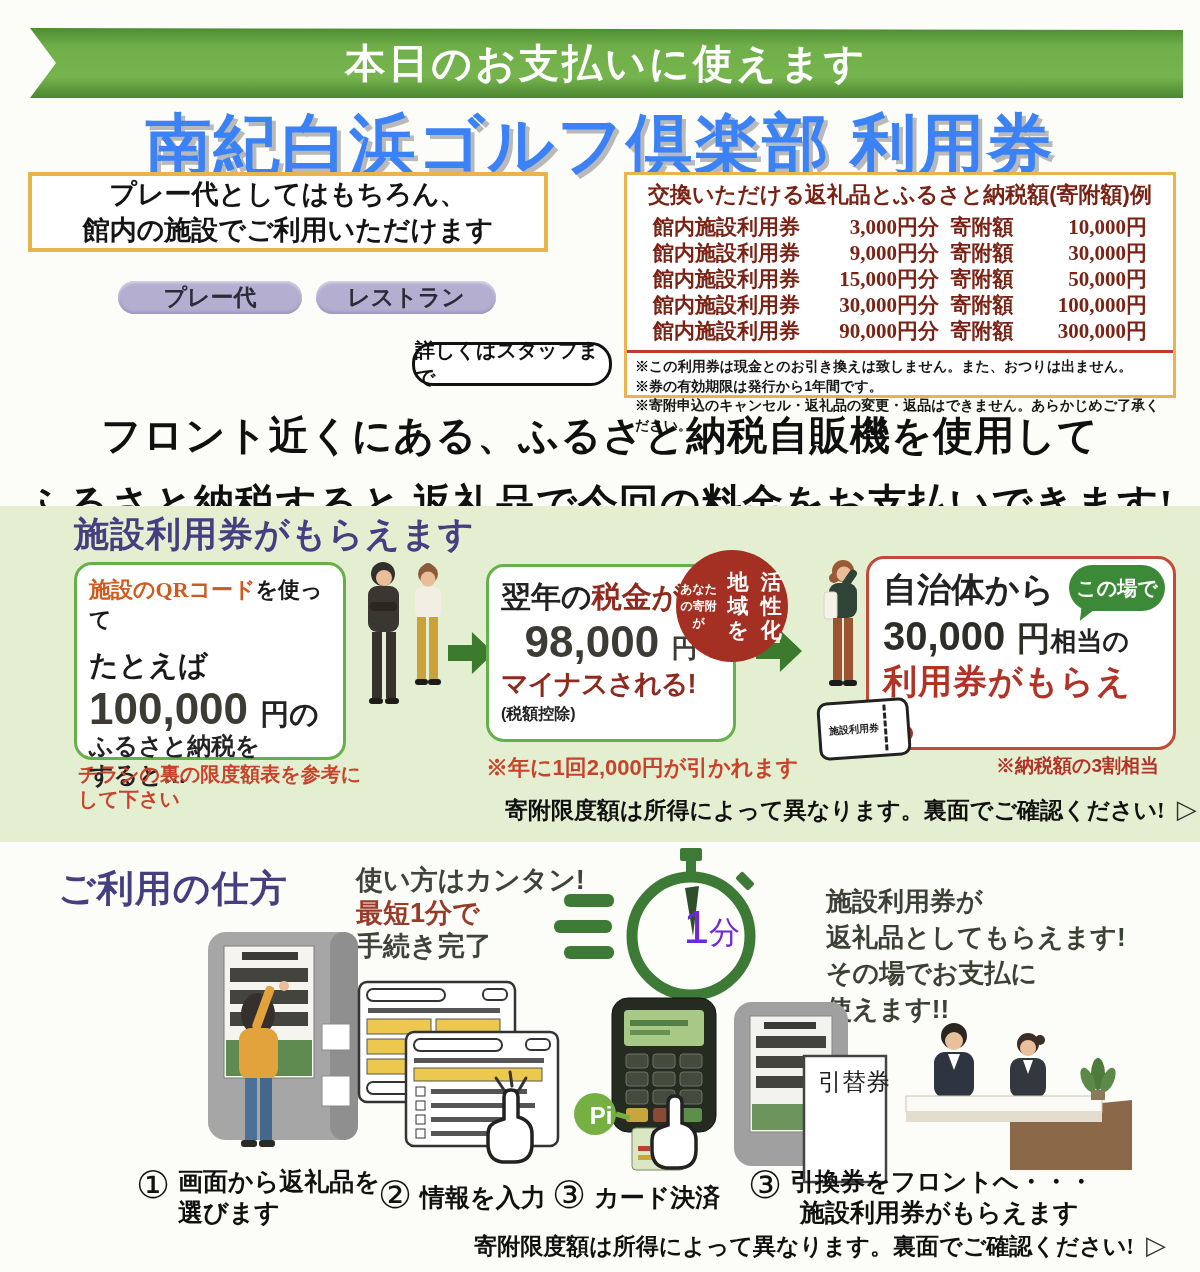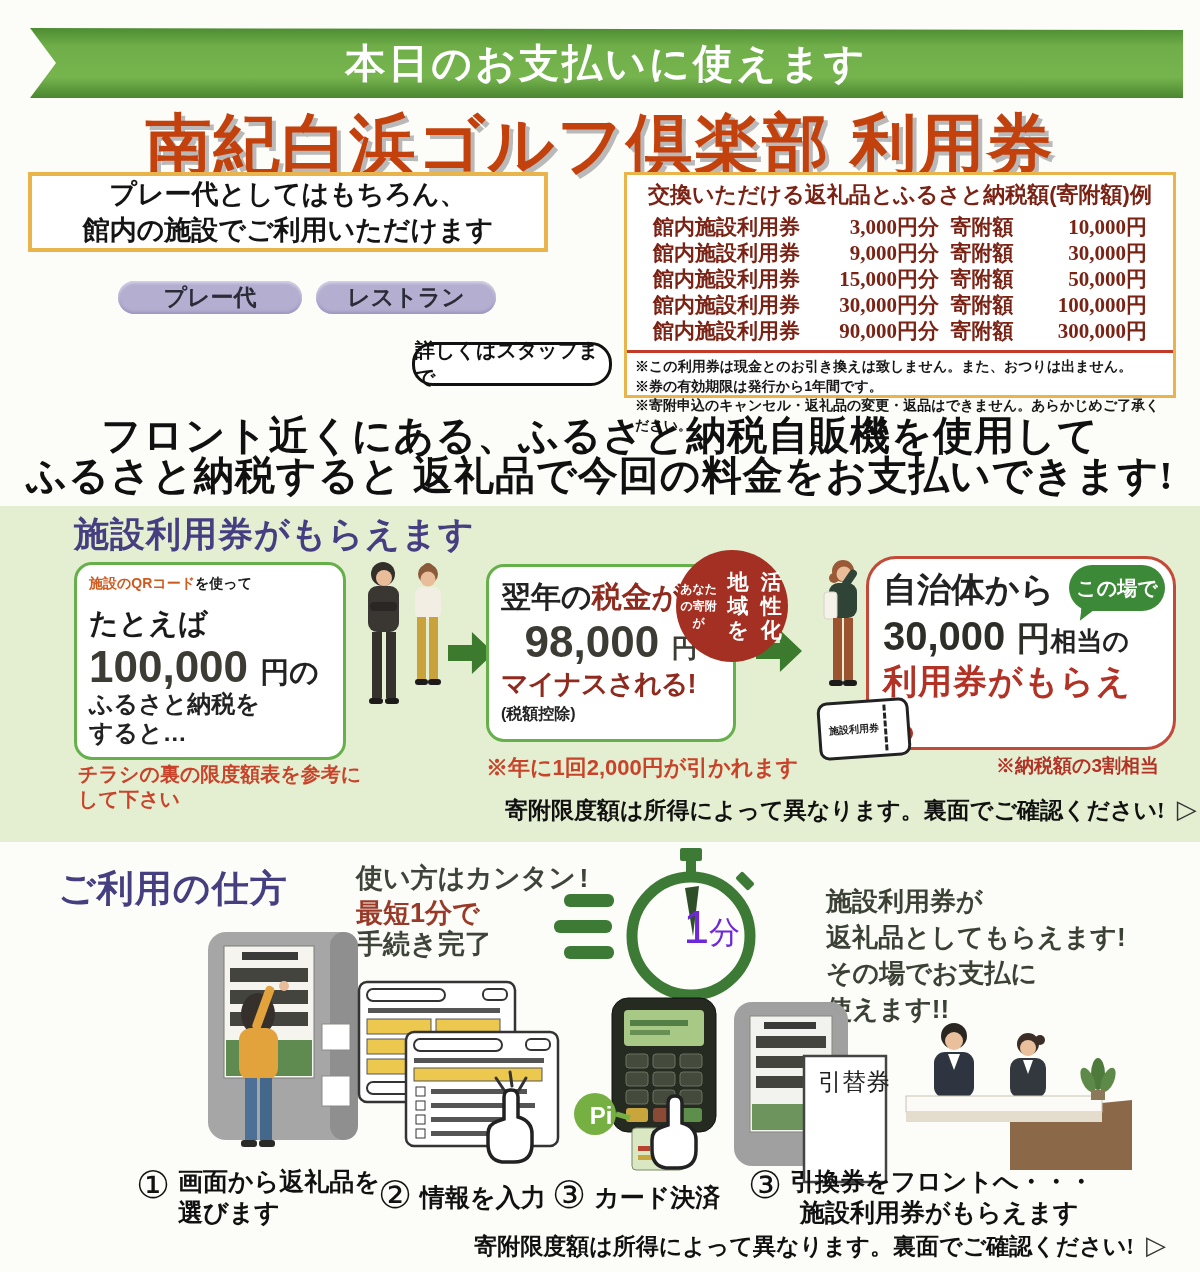--- a/index.html
+++ b/index.html
@@ -8,21 +8,21 @@
   .abs{position:absolute;}
 
   
   .ribbon{left:30px;top:28px;width:1153px;height:70px;
     background:linear-gradient(180deg,#4e8c33 0%,#6fae48 26%,#76b44e 70%,#4a8630 100%);
     clip-path:polygon(0 0,100% 2px,100% 100%,0 100%,26px 50%);
     display:flex;align-items:center;justify-content:center;}
   .ribbon span{color:#fff;font-family:"Liberation Serif",serif;font-weight:700;font-size:40px;letter-spacing:3px;}
 
   .page-title{left:0;top:100px;width:100%;text-align:center;font-size:66px;font-weight:900;
-    color:#c2410c;letter-spacing:2px;text-shadow:4px 4px 0 #b9b9b9;}
+    color:#3b82f6;letter-spacing:2px;text-shadow:4px 4px 0 #b9b9b9;}
 
   
   .intro-box{left:28px;top:172px;width:512px;height:72px;background:#fff;border:4px solid #e9b44c;
     display:flex;flex-direction:column;justify-content:center;text-align:center;
     font-family:"Liberation Serif",serif;font-weight:700;font-size:27px;line-height:1.35;color:#141414;}
   .pill{height:33px;border-radius:17px;background:#b4aed0;box-shadow:inset 0 2px 3px #d8d4e8, inset 0 -2px 3px #9b94bd;
     display:flex;align-items:center;justify-content:center;font-weight:700;font-size:23px;color:#2c2c38;}
   .staff-pill{left:412px;top:342px;width:194px;height:38px;background:#fff;border:3px solid #111;border-radius:21px;
     display:flex;align-items:center;justify-content:center;font-weight:800;font-size:20px;color:#111;}
 
@@ -37,62 +37,62 @@
 
   
   .headline{left:0;width:100%;text-align:center;font-family:"Liberation Serif",serif;font-weight:900;
     font-size:40px;color:#101010;letter-spacing:1px;}
 
   
   .merit{left:0;top:506px;width:1200px;height:336px;background:#e4efd2;}
   .merit-heading{left:74px;top:5px;font-size:35px;font-weight:900;color:#453e80;letter-spacing:1px;}
   .card{background:#fff;box-sizing:border-box;}
   .card1{left:74px;top:56px;width:272px;height:198px;border:3px solid #66b04b;border-radius:18px;padding:10px 12px;}
-  .card1 .l1{font-size:14px;font-weight:700;}
+  .card1 .l1{font-size:22px;font-weight:700;font-family:Liberation Serif, serif;}
   .card1 .hl{color:#cf5a1e;}
   .card1 .l2{font-size:29px;font-weight:700;margin-top:11px;}
   .card1 .amt{font-size:44px;font-weight:700;color:#3c3c34;line-height:1.05;}
   .card1 .amt small{font-size:29px;font-weight:700;color:#222;}
   .card1 .l4,.card1 .l5{font-size:24px;font-weight:700;color:#222;line-height:1.2;}
   .rednote{font-size:20px;font-weight:800;color:#c8432a;line-height:1.25;}
   .arrow{width:46px;height:50px;background:#3c7a2e;
     clip-path:polygon(0 34%,52% 34%,52% 8%,100% 50%,52% 92%,52% 66%,0 66%);}
   .card2{left:486px;top:58px;width:250px;height:178px;border:3px solid #66b04b;border-radius:18px;padding:10px 12px;}
   .card2 .l1{font-size:30px;font-weight:800;color:#222;}
   .card2 .red{color:#8e2a1e;}
   .card2 .amt{text-align:center;font-size:44px;font-weight:700;color:#3c3c34;line-height:1.1;}
   .card2 .amt small{font-size:26px;}
   .card2 .l3{font-size:27px;font-weight:800;color:#8e2a1e;letter-spacing:-1px;}
   .card2 .l4{font-size:16px;font-weight:800;color:#222;margin-top:2px;}
   .badge{left:676px;top:44px;width:112px;height:112px;border-radius:50%;background:#a33022;color:#fff;
     display:flex;flex-direction:row;align-items:center;justify-content:center;z-index:3;text-align:center;}
   .badge .s{font-size:12px;font-weight:700;}
   .badge .b{font-size:21px;font-weight:800;line-height:1.15;}
-  .card3{left:866px;top:50px;width:310px;height:194px;border:3px solid #c34a38;border-radius:30px;padding:8px 14px;z-index:2;}
+  .card3{left:866px;top:50px;width:310px;height:194px;border:3px solid #c34a38;border-radius:18px;padding:8px 14px;z-index:2;}
   .card3 .l1{font-size:34px;font-weight:800;color:#222;}
   .bubble{position:absolute;right:8px;top:6px;width:96px;height:46px;background:#3c8a38;border-radius:24px;
     display:flex;align-items:center;justify-content:center;color:#fff;font-size:20px;font-weight:800;}
   .bubble::after{content:"";position:absolute;left:12px;bottom:-11px;border:9px solid transparent;
     border-top-color:#3c8a38;border-left-color:#3c8a38;transform:rotate(8deg);}
   .card3 .amt{font-size:40px;font-weight:700;color:#2e2e28;line-height:1.15;}
   .card3 .amt .yen{font-size:34px;}
   .card3 .amt small{font-size:26px;font-weight:800;color:#222;}
   .card3 .l3{font-size:34px;font-weight:900;color:#b23226;letter-spacing:1px;}
   .card3 .note{font-size:19px;font-weight:800;color:#b23226;text-align:right;margin-top:2px;}
   .ticket{left:818px;top:194px;width:92px;height:58px;background:#fff;border:3px solid #222;border-radius:10px;
     transform:rotate(-4deg);z-index:4;display:flex;align-items:center;box-sizing:border-box;}
   .ticket .perf{position:absolute;right:20px;top:3px;bottom:3px;border-left:3px dashed #222;}
   .ticket span{font-size:10px;font-weight:700;color:#222;margin-left:8px;}
   .merit-note{left:505px;top:288px;font-family:"Liberation Serif",serif;font-weight:800;font-size:23px;color:#111;}
   .tri{margin-left:12px;color:#333;font-size:26px;font-weight:400;}
 
   
   .usage-heading{left:58px;top:864px;font-size:37px;font-weight:900;color:#453e80;letter-spacing:1px;}
   .tagline{left:356px;top:864px;font-weight:800;line-height:1.22;}
-  .tagline .t1,.tagline .t3{font-size:27px;color:#3f443a;font-family:Liberation Mono, monospace;}
+  .tagline .t1,.tagline .t3{font-size:27px;color:#3f443a;}
   .tagline .t2{font-size:27px;color:#993a28;}
   .sw-label{left:660px;top:900px;width:80px;text-align:right;color:#6d28d9;font-weight:400;z-index:2;}
   .sw-label .n{font-size:46px;}
   .sw-label .u{font-size:31px;}
   .benefit{left:826px;top:884px;font-size:26px;font-weight:800;color:#3c4136;line-height:1.38;}
   .step{display:flex;align-items:flex-start;}
   .step .num{font-size:38px;line-height:1;margin-right:8px;color:#111;}
   .step .lines{font-family:"Liberation Serif",serif;font-weight:600;font-size:25px;line-height:1.25;color:#111;}
   .pi-label{left:578px;top:1102px;width:46px;text-align:center;font-size:24px;font-weight:800;color:#fff;z-index:2;}
   .voucher-label{left:818px;top:1066px;font-family:"Liberation Serif",serif;font-size:24px;color:#222;z-index:2;}
@@ -149,21 +149,21 @@
     </div>
     <div class="exchange-divider"></div>
     <div class="exchange-notes">
       <div>※この利用券は現金とのお引き換えは致しません。また、おつりは出ません。</div>
       <div>※券の有効期限は発行から1年間です。</div>
       <div>※寄附申込のキャンセル・返礼品の変更・返品はできません。あらかじめご了承ください。</div>
     </div>
   </div>
 
   <div class="abs headline" style="top:408px;">フロント近くにある、ふるさと納税自販機を使用して</div>
-  <div class="abs headline" style="top:448px;">ふるさと納税すると 返礼品で今回の料金をお支払いできます!</div>
+  <div class="abs headline" style="top:476px;">ふるさと納税すると 返礼品で今回の料金をお支払いできます!</div>
 
   <div class="abs merit">
     <div class="abs merit-heading">施設利用券がもらえます</div>
 
     <div class="abs card card1">
       <div class="l1">
         <span class="hl">施設のQRコード</span><span>を使って</span>
       </div>
       <div class="l2">たとえば</div>
       <div class="amt">

